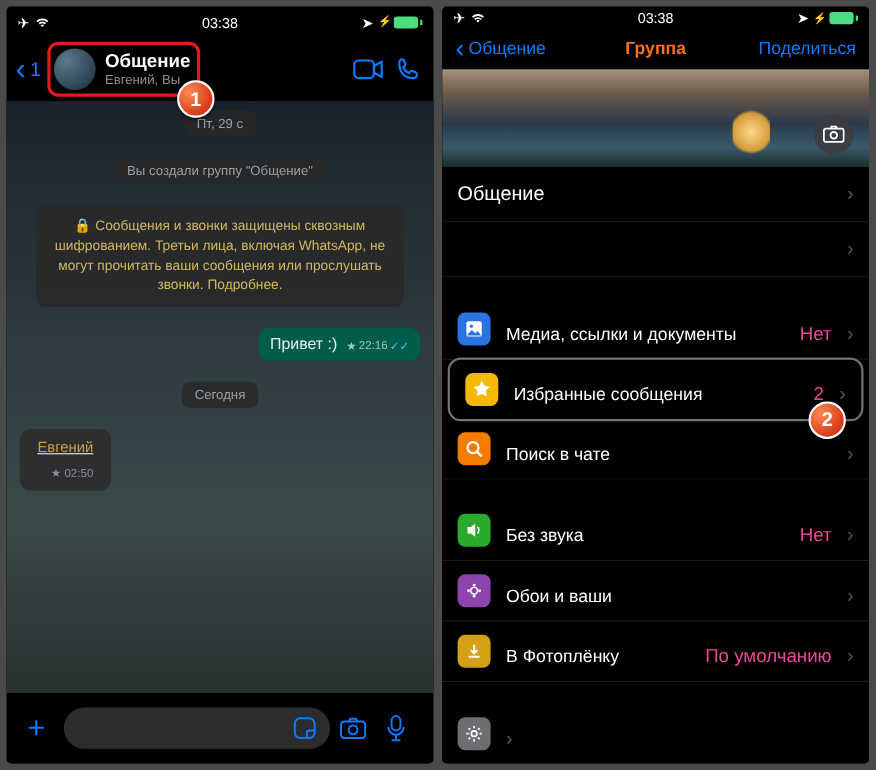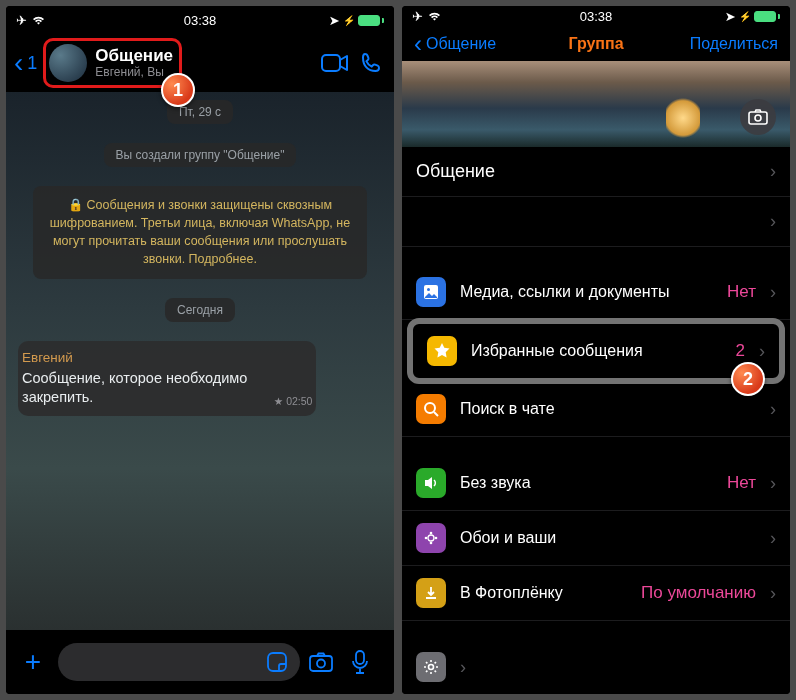--- a/index.html
+++ b/index.html
@@ -101,25 +101,26 @@
     display:flex;
     align-items:flex-end;
     gap:8px;
     max-width:78%;
   }
   .msg-meta { font-size:10.5px; color:#a7c4bd; display:flex; align-items:center; gap:2px;}
   .msg-in {
     align-self:flex-start;
     background: rgba(44,44,46,0.92);
     color:#e9edef;
-    padding:8px 4px;
+    padding:8px 16px;
     border-radius:10px;
     font-size:14.5px;
     max-width:82%;
     line-height:1.35;
+    text-decoration:underline;
   }
   .msg-in .sender { color:#d39a4e; font-size:13.5px; font-weight:500; margin-bottom:2px;}
   .msg-in .meta2 { font-size:10.5px; color:#8e8e93; float:right; margin-left:10px; margin-top:6px;}
 
   
   .inputbar {
     height: 64px;
     background:#000;
     display:flex;
     align-items:center;
@@ -164,39 +165,39 @@
   }
 
   .section { background:#000; }
   .row {
     display:flex; align-items:center;
     padding: 14px 14px;
     border-bottom: 1px solid #1c1c1e;
     font-size:16px;
     gap:14px;
   }
-  .row.tight { padding:12px 14px; }
+  .row.tight { padding:12px 14px;align-items:flex-end; }
   .row .txt { flex:1; color:#fff; }
   .row .sub { color:#ec4899; font-size:17px; }
   .row .chev { color:#56565a; font-size:18px;}
   .row .desc { color:#6d6d72; font-size:15px; }
   .gap { height:26px; background:#000;}
   .rowicon {
     width:30px;height:30px;border-radius:7px;display:flex;align-items:center;justify-content:center;flex-shrink:0;
   }
   .ic-blue{background:#2b72e3;}
   .ic-yellow{background:#f5b800;}
   .ic-orange{background:#f57c00;}
   .ic-green{background:#2aaa2a;}
   .ic-purple{background:#8e44ad;}
   .ic-yel2{background:#d4a016;}
   .ic-grey{background:#6d6d72;}
 
   .highlight-red2 {
-    border:6px solid #737373; border-radius:12px; margin:-2px 5px; position:relative;
+    border:2px solid #737373; border-radius:12px; margin:-2px 5px; position:relative;
   }
   .step-badge {
     position:absolute; width:34px;height:34px;border-radius:50%;
     background: radial-gradient(circle at 30% 30%, #ff8a50, #d93a1a 70%);
     border:2px solid #fff;
     color:#fff; font-weight:700; font-size:18px;
     display:flex;align-items:center;justify-content:center;
     box-shadow:0 2px 4px rgba(0,0,0,0.5);
   }
   .svgico{display:block}
@@ -249,24 +250,31 @@
         </svg>
     </div>
   </div>
 
   <div class="chat">
     <div class="date-pill">Пт, 29 с</div>
     <div class="sys-pill">Вы создали группу "Общение"</div>
     <div class="enc-pill">
       <span class="lock">🔒</span><span>Сообщения и звонки защищены сквозным шифрованием. Третьи лица, включая WhatsApp, не могут прочитать ваши сообщения или прослушать звонки. Подробнее.</span>
     </div>
+    <div class="msg-out">
+      <span>Привет :)</span>
+      <span class="msg-meta">
+        <span>★</span>
+        <span>22:16</span>
+        <span style="color:#53bdeb">✓✓</span>
+      </span>
+    </div>
     <div class="date-pill">Сегодня</div>
     <div class="msg-in">
       <div class="sender">Евгений</div>
-      <span>Сообщение, которое необходимо закрепить.</span>
       <span class="meta2">
         <span>★</span>
         <span>02:50</span>
       </span>
     </div>
   </div>
 
   <div class="inputbar">
     <div class="plus">+</div>
     <div class="field">

